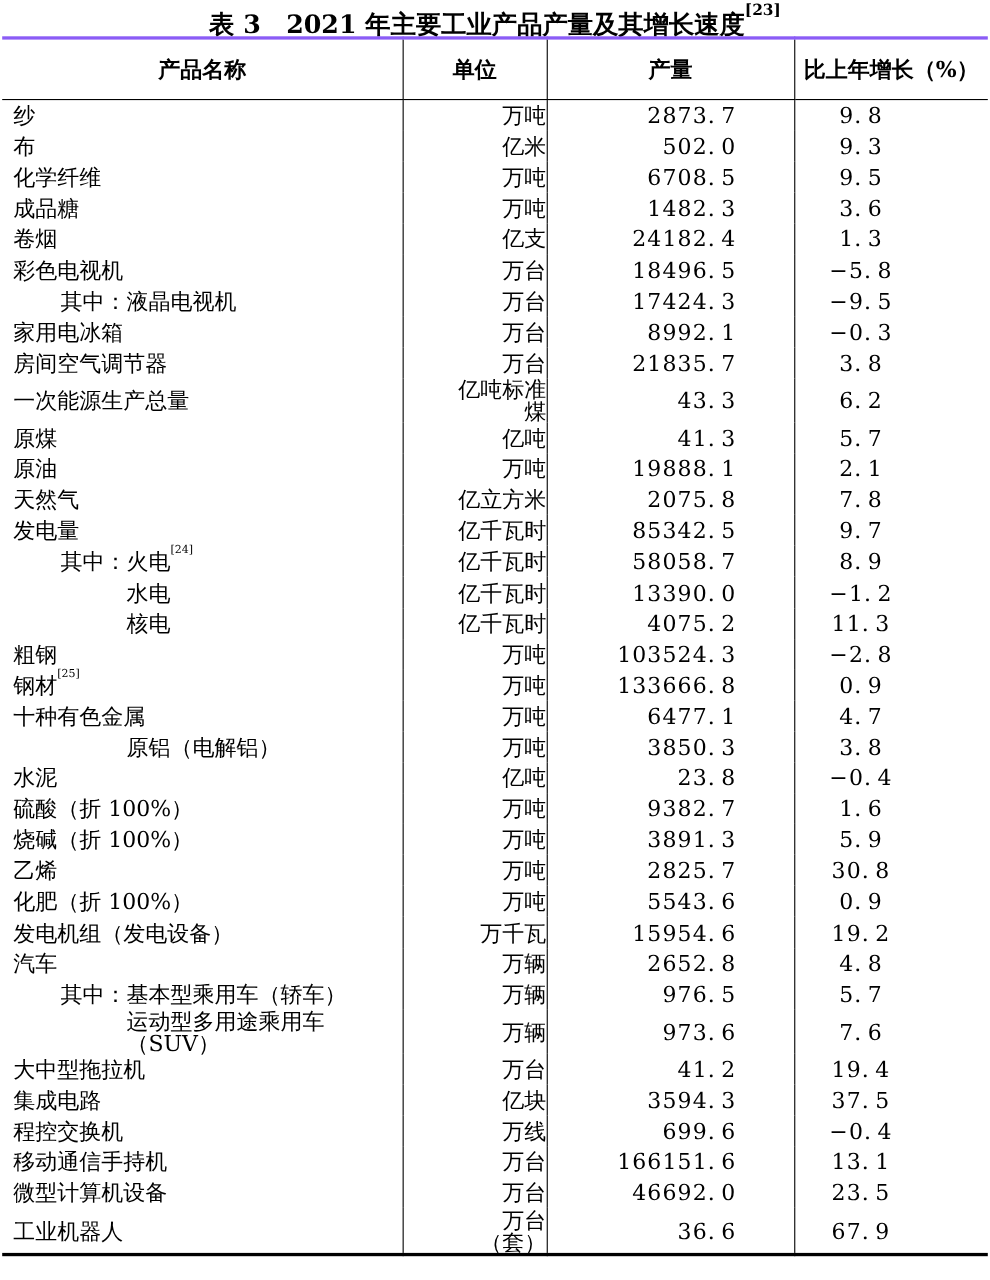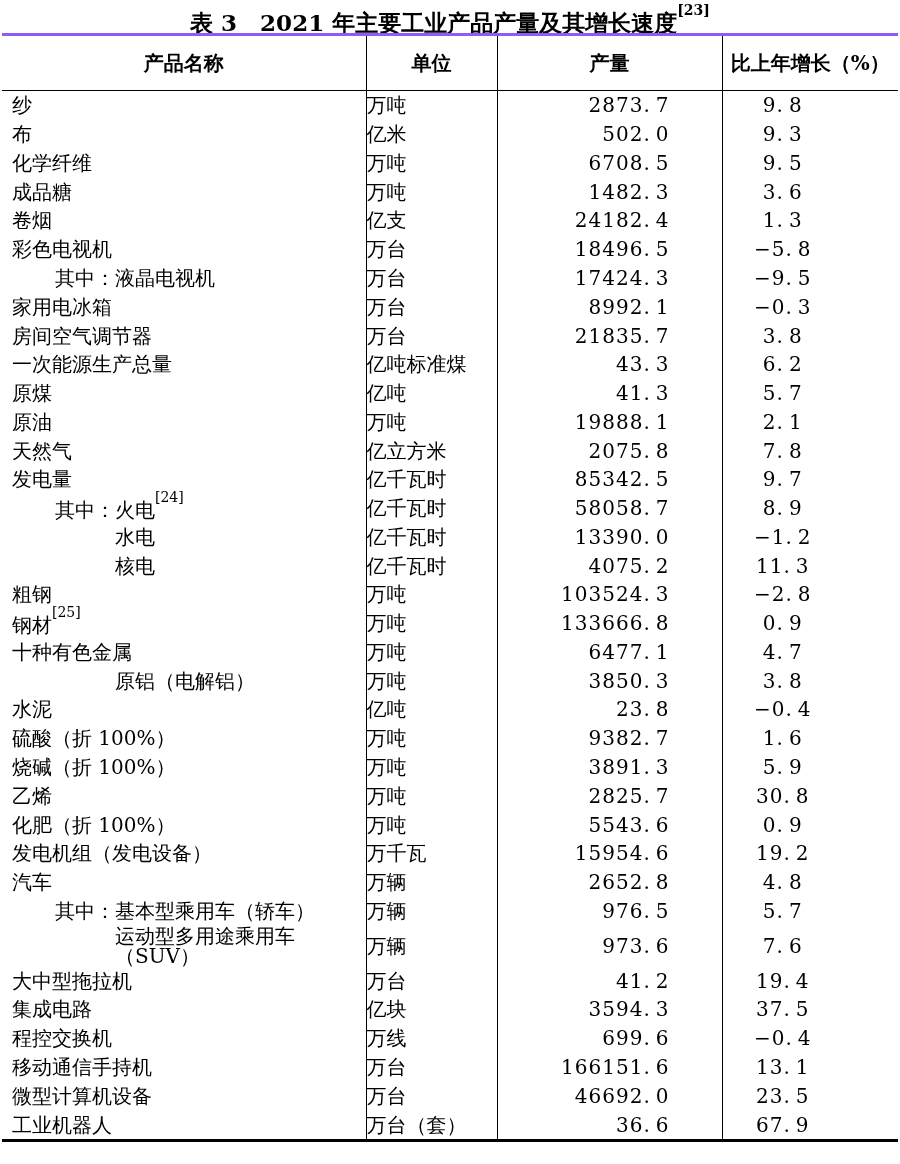--- a/index.html
+++ b/index.html
@@ -53,25 +53,25 @@
   .stat-table thead th {
     height: 54px;
     border-bottom: 1.5px solid #000;
     font-weight: bold;
     text-align: center;
   }
   .stat-table tbody td { height: 28px; }
   td.name  { text-align: left;  padding-left: 10px; }
   td.name.ind1 { padding-left: 53px; }
   td.name.ind2 { padding-left: 113px; }
-  td.unit  { text-align: left; }
+  td.unit  { text-align: right; padding-left: 42px; }
   td.output { text-align: right; padding-right: 52px; letter-spacing: 1px; padding-left: 47px; }
   td.growth { text-align: center; padding-right: 55px; letter-spacing: 1px; }
   .fn {
-    font-size: 14px;
+    font-size: 10px;
     position: relative;
     top: -7px;
     letter-spacing: 0;
   }
 </style>
 </head>
 <body>
 
 <div class="page">
 

